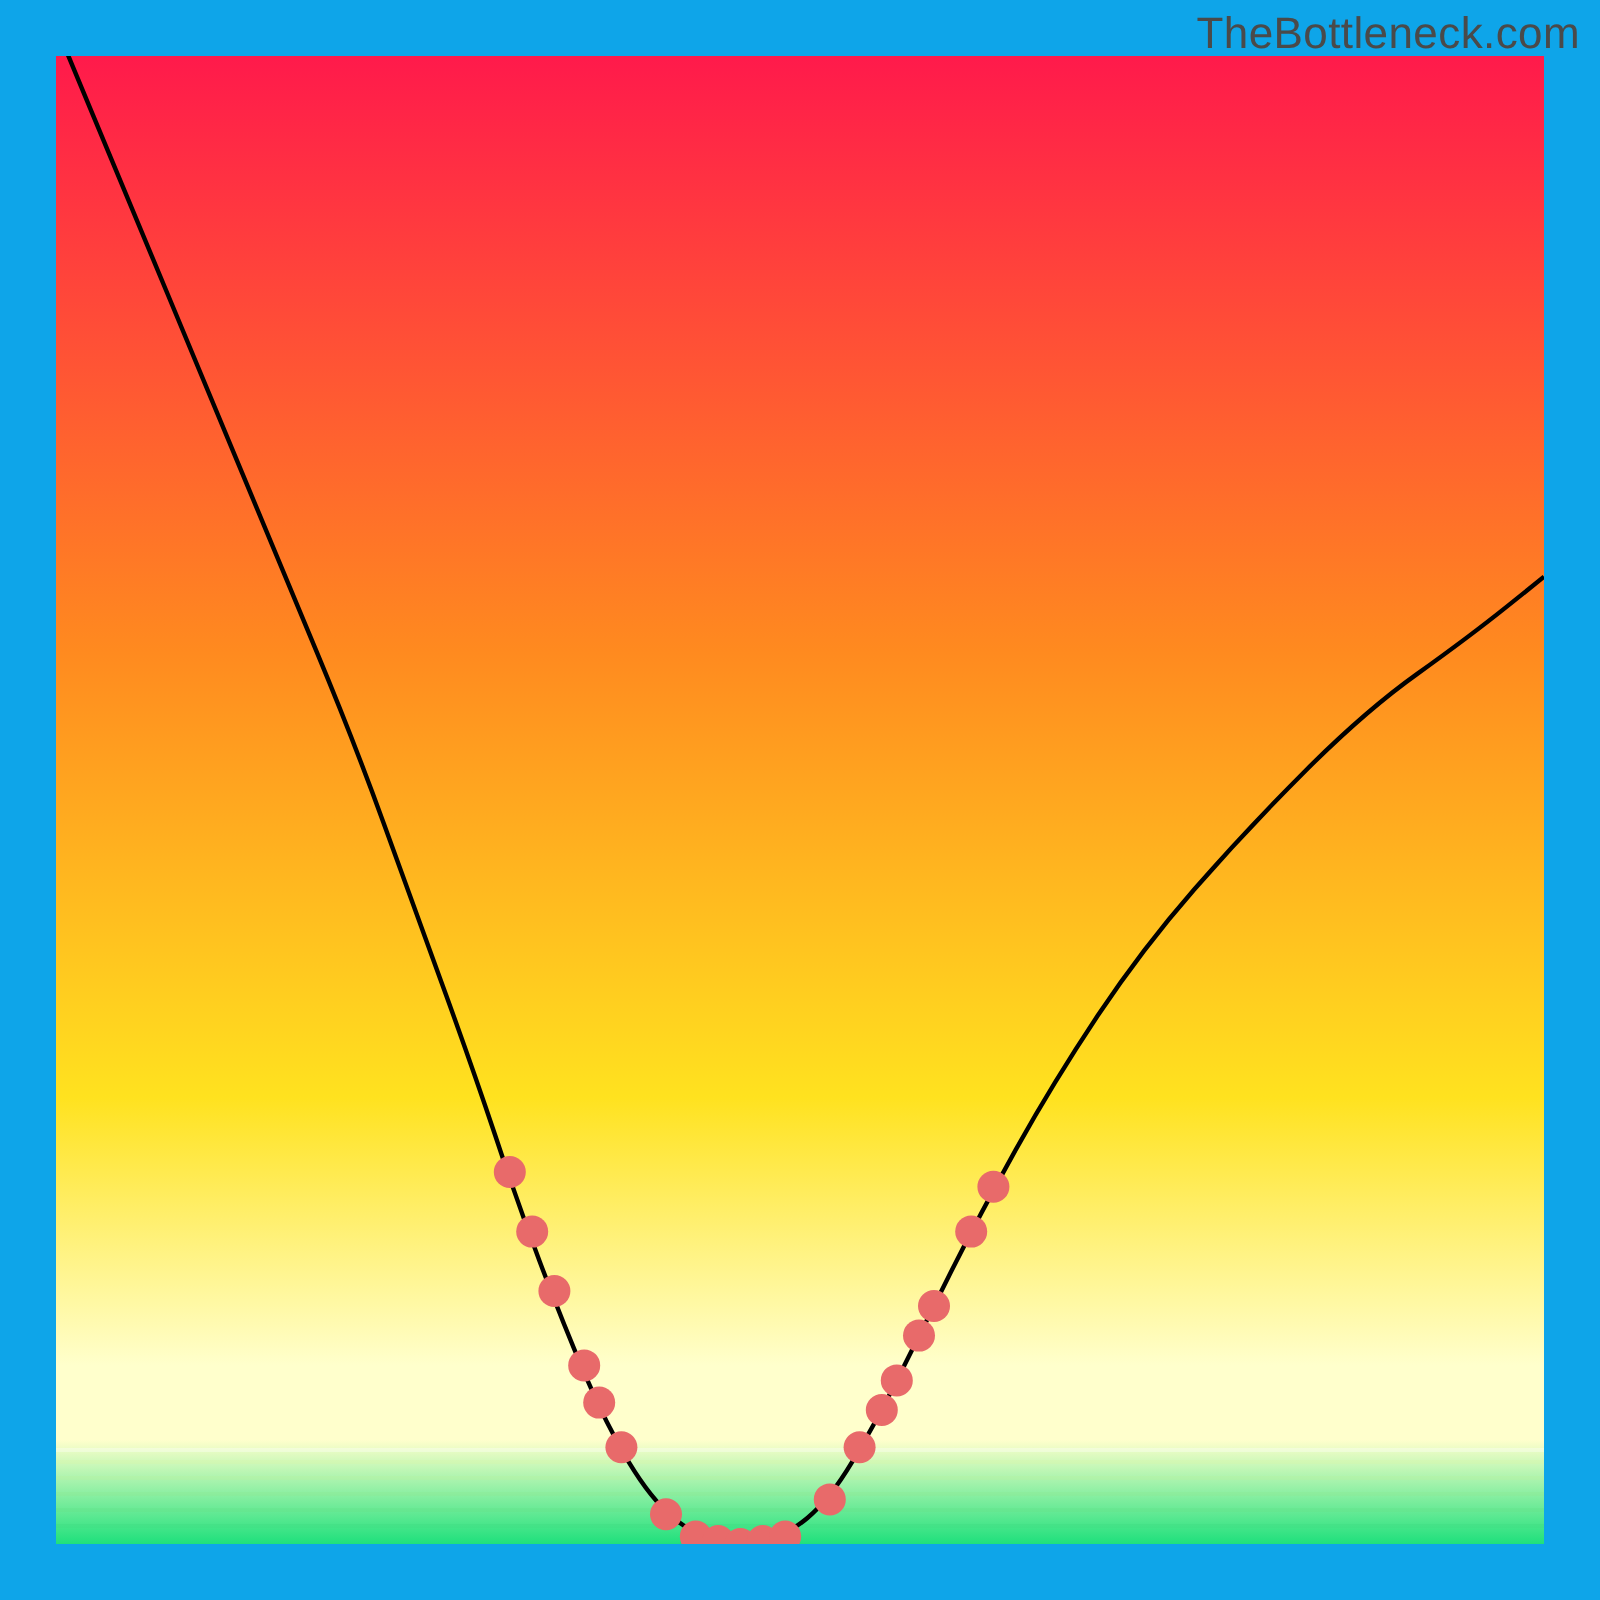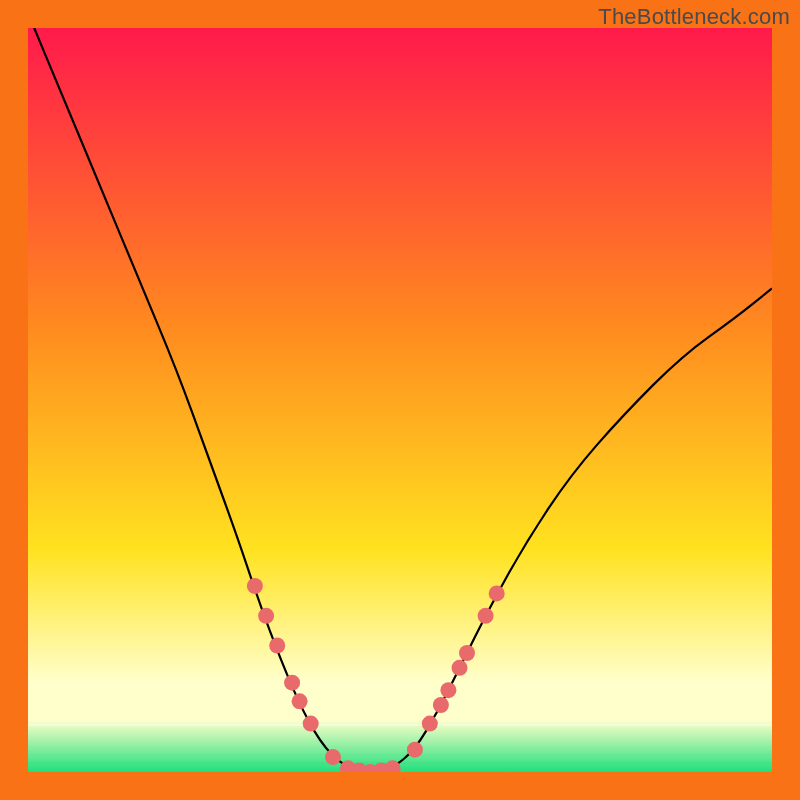--- a/index.html
+++ b/index.html
@@ -10,21 +10,21 @@
     background: #000;
     overflow: hidden;
     font-family: Arial, Helvetica, sans-serif;
   }
   .frame {
     position: absolute;
     top: 0;
     left: 0;
     width: 800px;
     height: 800px;
-    background: #f97316;
+    background: #0ea5e9;
   }
   .watermark {
     position: absolute;
     top: 4px;
     right: 10px;
     color: #4a4a4a;
     font-size: 22px;
     font-weight: 500;
     letter-spacing: 0.2px;
   }

